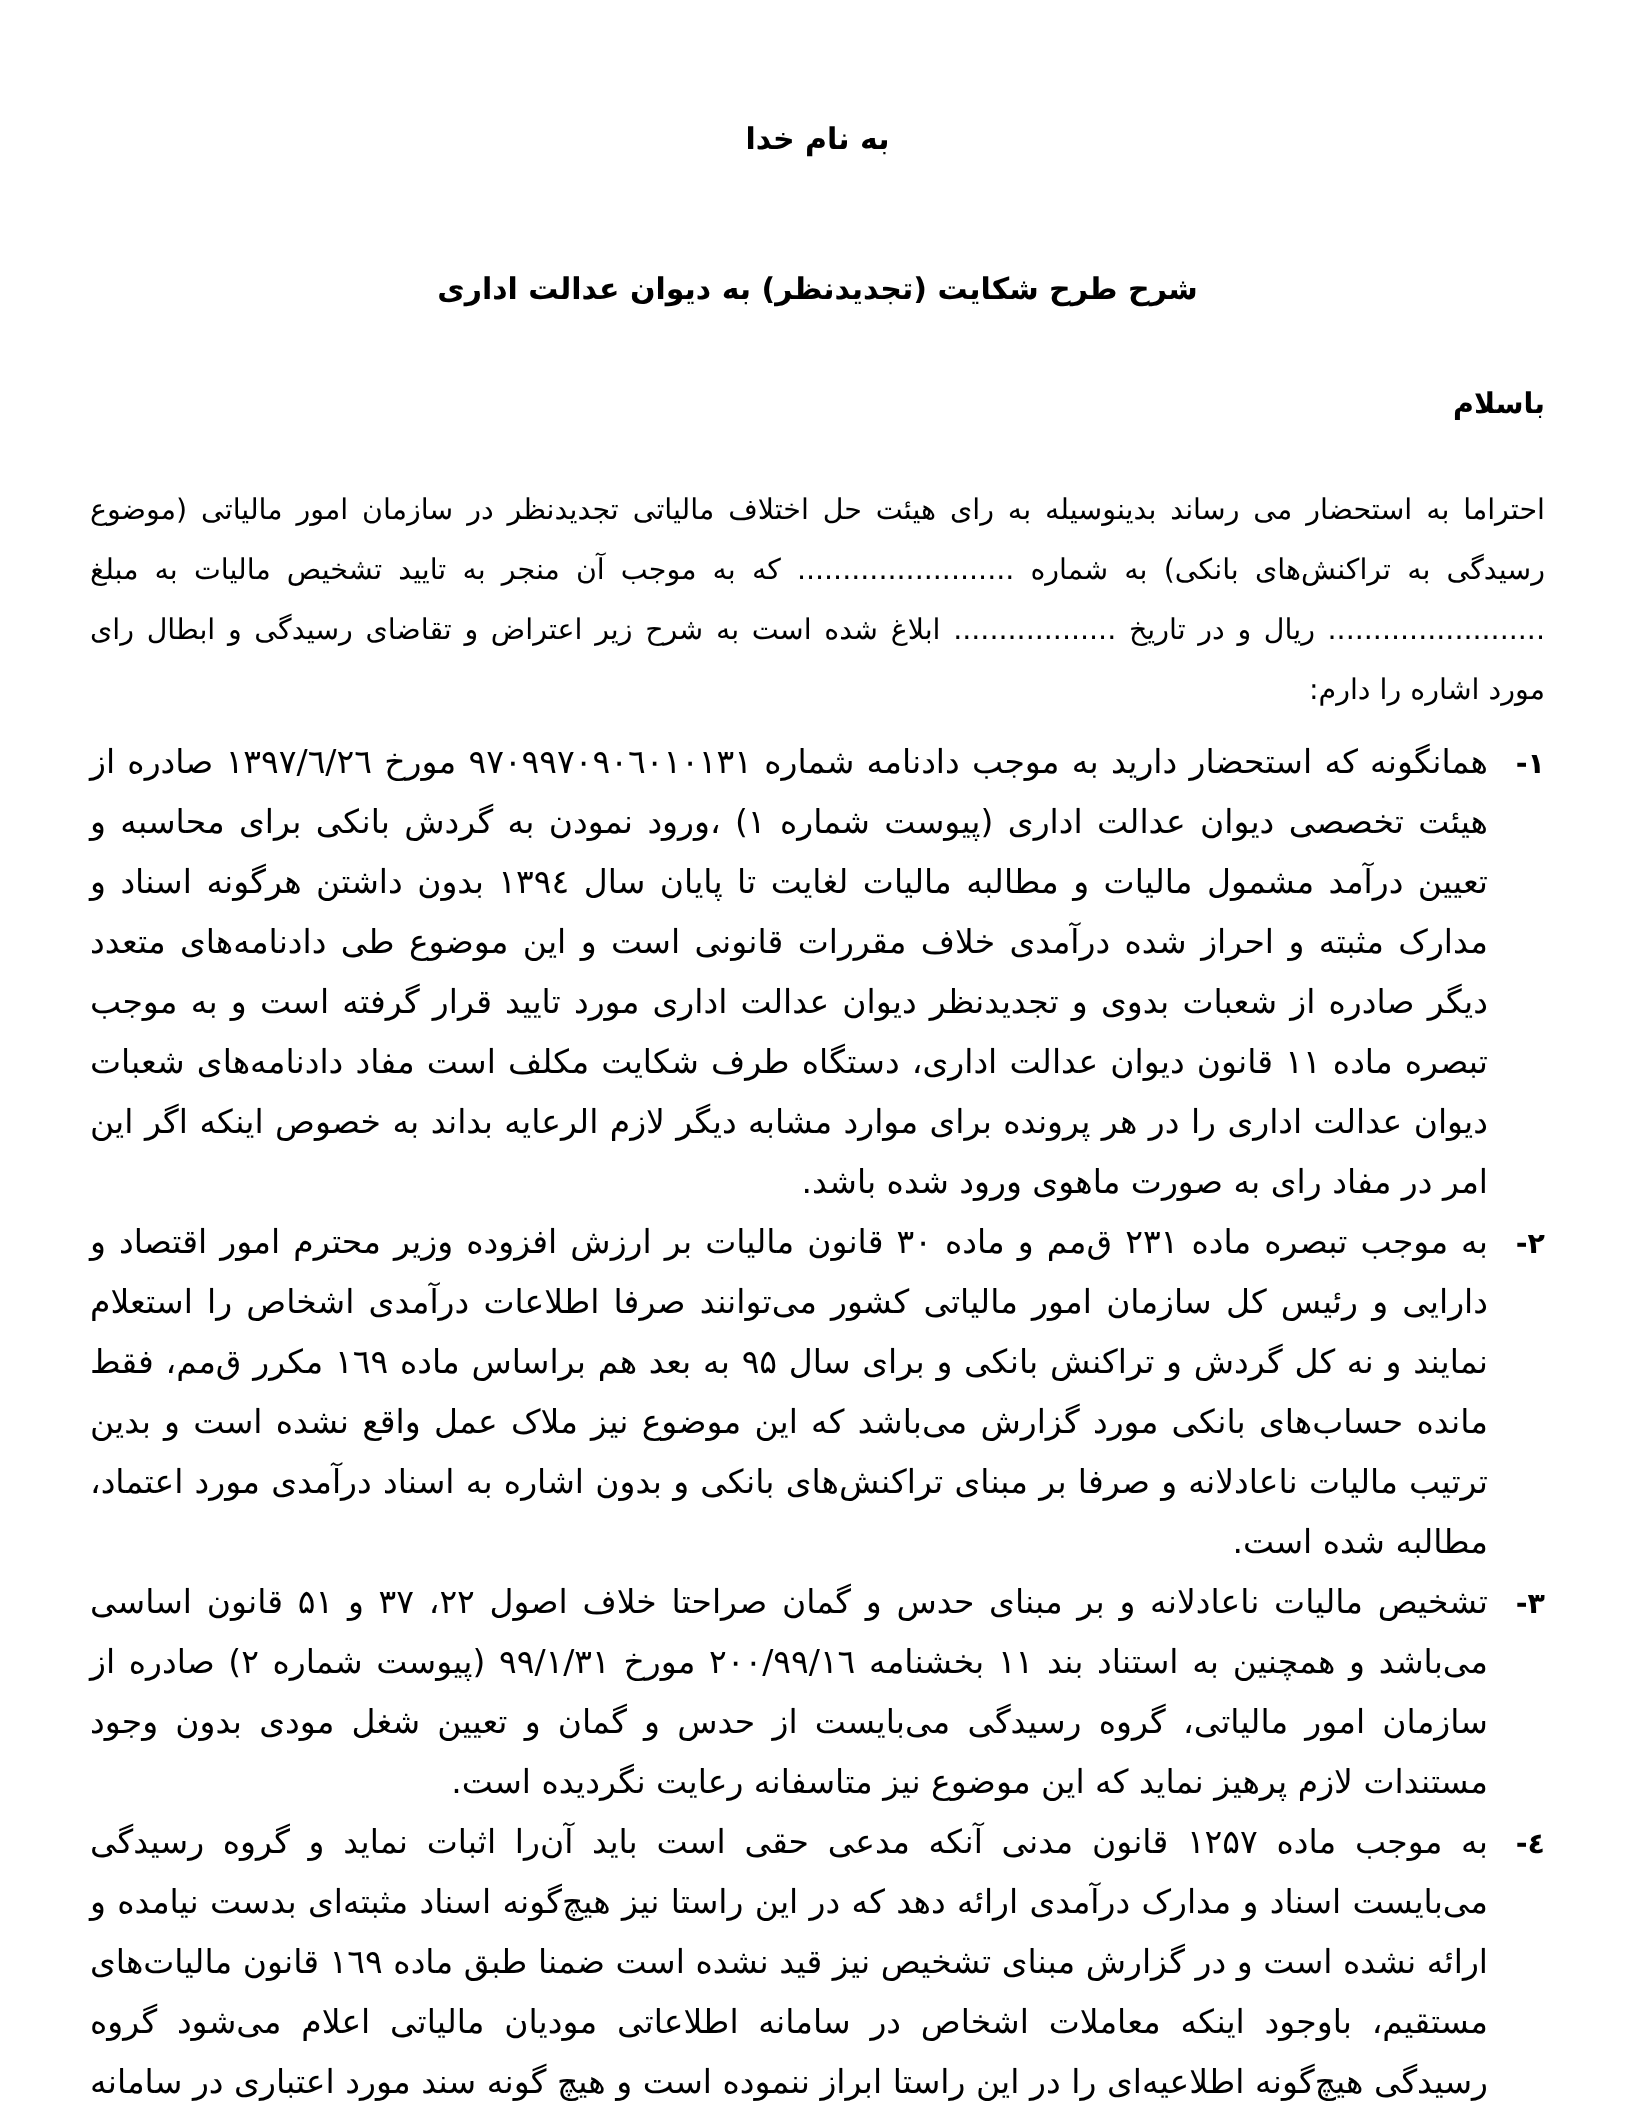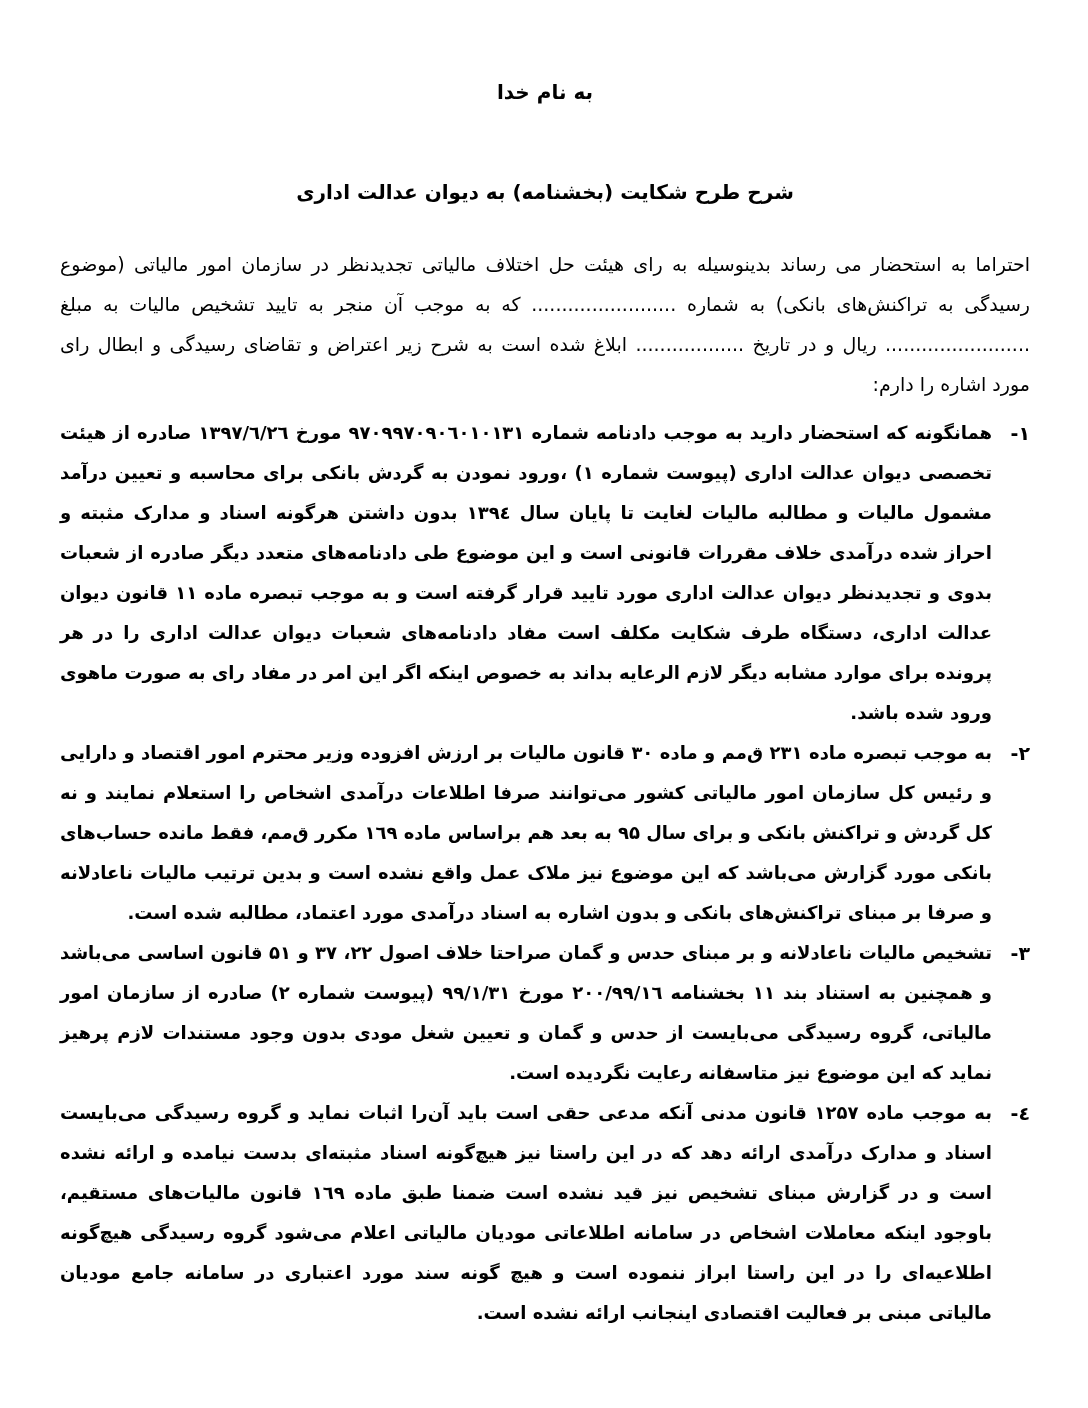--- a/index.html
+++ b/index.html
@@ -61,36 +61,37 @@
     width: 38px;
     font-size: 19px;
     font-weight: 700;
     line-height: 40px;
     text-align: right;
     direction: rtl;
     white-space: nowrap;
   }
   .item-text {
     flex: 1 1 auto;
-    font-size: 18px;
-    font-weight: 700;
+    font-size: 22px;
+    font-weight: 400;
     line-height: 40px;
     text-align: justify;
     text-justify: inter-word;
   }
 </style>
 </head>
 <body>
 
 <div class="page">
 
   <div class="bismillah">به نام خدا</div>
 
-  <div class="doc-title">شرح طرح شکایت (بخشنامه) به دیوان عدالت اداری</div>
+  <div class="doc-title">شرح طرح شکایت (تجدیدنظر) به دیوان عدالت اداری</div>
 
+  <div class="salutation">باسلام</div>
 
   <div class="intro">احتراما به استحضار می رساند بدینوسیله به رای هیئت حل اختلاف مالیاتی تجدیدنظر در سازمان امور مالیاتی (موضوع رسیدگی به تراکنش‌های بانکی) به شماره ........................ که به موجب آن منجر به تایید تشخیص مالیات به مبلغ ........................ ریال و در تاریخ .................. ابلاغ شده است به شرح زیر اعتراض و تقاضای رسیدگی و ابطال رای مورد اشاره را دارم:</div>
 
   <div class="items">
 
     <div class="item">
       <span class="item-marker">۱-</span>
       <div class="item-text">همانگونه که استحضار دارید به موجب دادنامه شماره ۹۷۰۹۹۷۰۹۰٦۰۱۰۱۳۱ مورخ ۱۳۹۷/٦/۲٦ صادره از هیئت تخصصی دیوان عدالت اداری (پیوست شماره ۱) ،ورود نمودن به گردش بانکی برای محاسبه و تعیین درآمد مشمول مالیات و مطالبه مالیات لغایت تا پایان سال ۱۳۹٤ بدون داشتن هرگونه اسناد و مدارک مثبته و احراز شده درآمدی خلاف مقررات قانونی است و این موضوع طی دادنامه‌های متعدد دیگر صادره از شعبات بدوی و تجدیدنظر دیوان عدالت اداری مورد تایید قرار گرفته است و به موجب تبصره ماده ۱۱ قانون دیوان عدالت اداری، دستگاه طرف شکایت مکلف است مفاد دادنامه‌های شعبات دیوان عدالت اداری را در هر پرونده برای  موارد مشابه دیگر لازم الرعایه بداند به خصوص اینکه اگر این امر در مفاد رای به صورت ماهوی ورود شده باشد.</div>
     </div>
 

